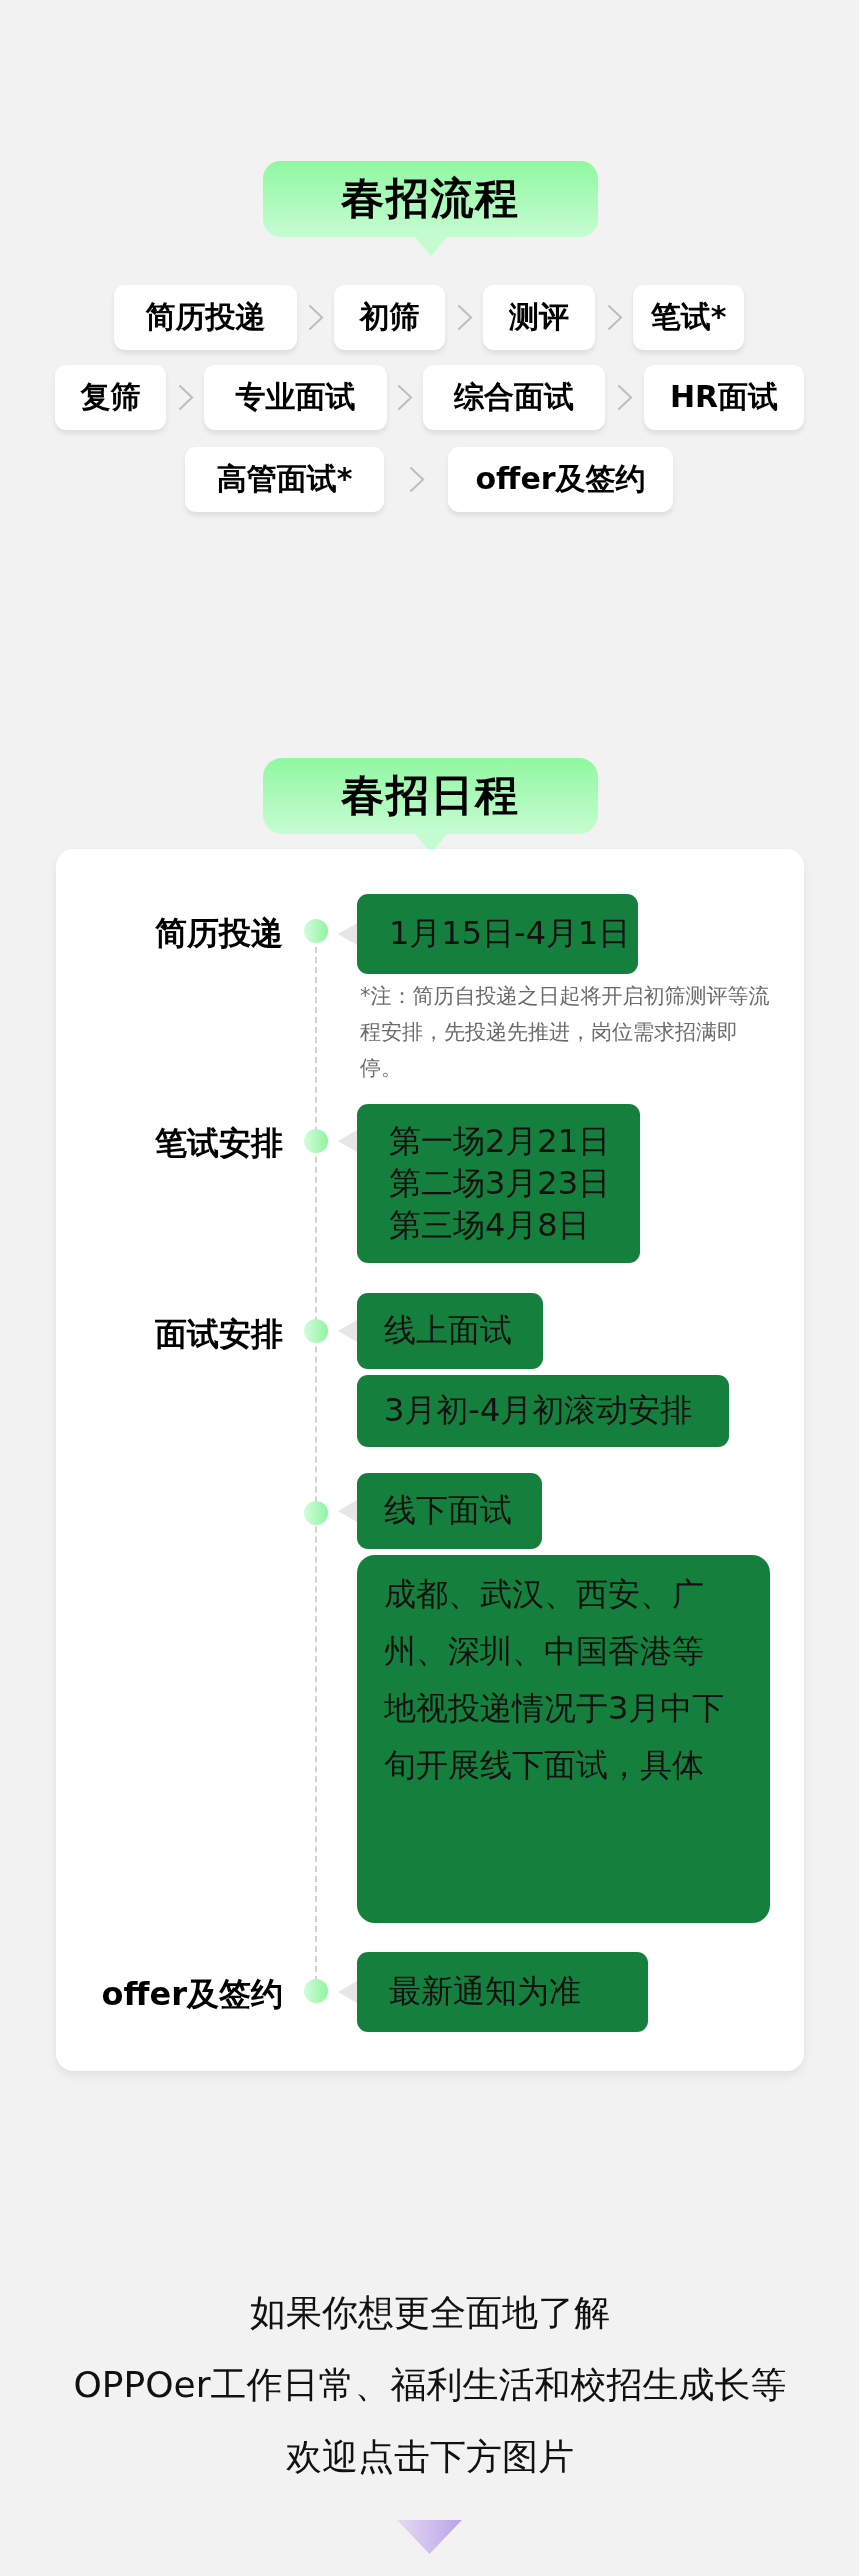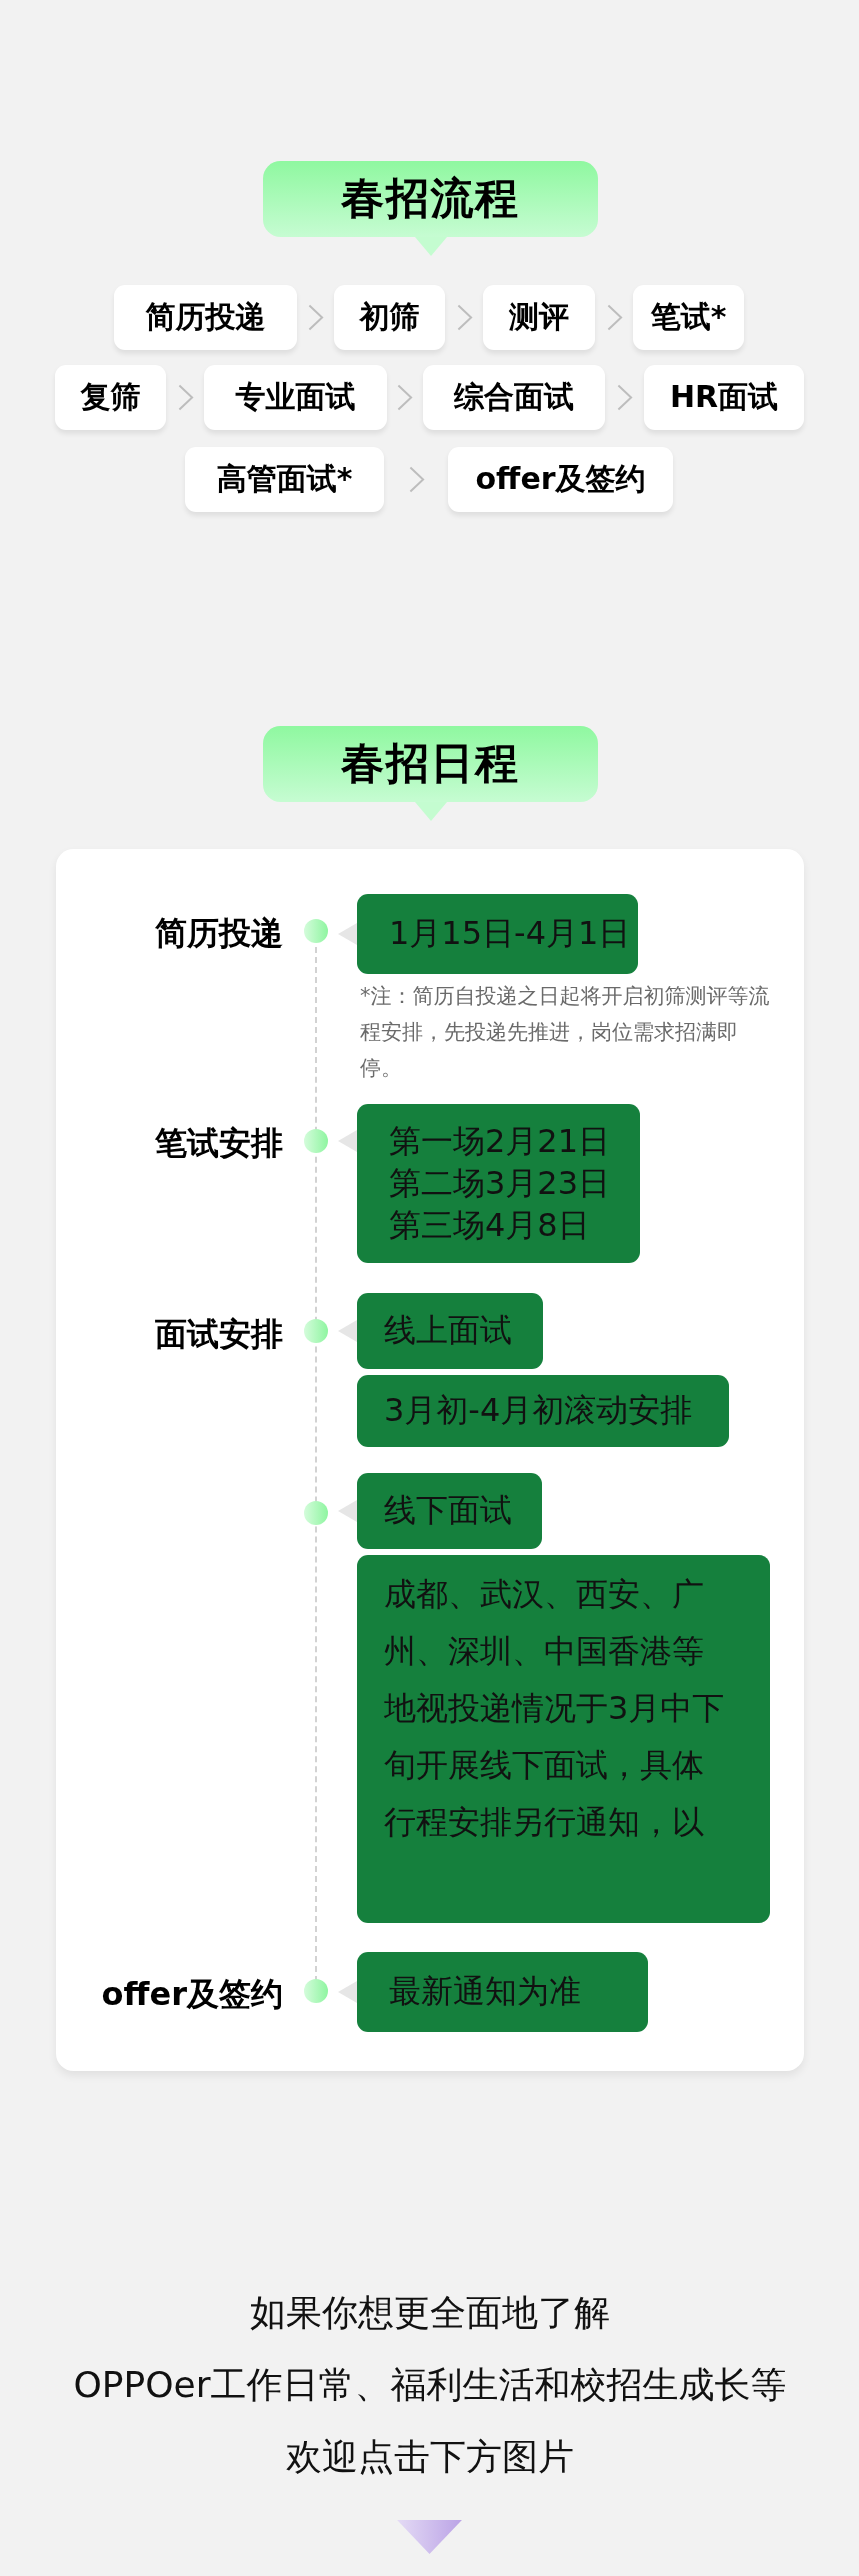--- a/index.html
+++ b/index.html
@@ -85,21 +85,21 @@
 <div class="flow-box" style="left:644px; top:365px; width:160px;">HR面试</div>
 
 <div class="flow-box" style="left:185px; top:447px; width:199px;">高管面试*</div>
 <div class="chev" style="left:408px; top:466px;">
     <svg viewBox="0 0 22 34">
       <polyline points="3,2 19,17 3,32" fill="none" stroke="#bdbdbd" stroke-width="2.5"></polyline>
     </svg>
   </div>
 <div class="flow-box" style="left:448px; top:447px; width:225px;">offer及签约</div>
 
-<div class="badge" style="top:726px;">
+<div class="badge" style="top:758px;border-radius:19px;">
   <span>春招日程</span>
   <div class="tail"></div>
 </div>
 
 <div class="card"></div>
 <div class="timeline-line"></div>
 
 <div class="label" style="top:912px;">简历投递</div>
 <div class="dot" style="top:919px;"></div>
 <div class="bubble single" style="top:894px; width:281px; height:80px; padding-left:32px;">
@@ -125,26 +125,25 @@
 </div>
 <div class="bubble single" style="top:1375px; width:372px; height:72px; padding-left:27px;">
   <span>3月初-4月初滚动安排</span>
 </div>
 
 <div class="dot" style="top:1501px;"></div>
 <div class="bubble single" style="top:1473px; width:185px; height:76px; padding-left:27px;">
   <div class="ptr" style="top:27px;"></div>
   <span>线下面试</span>
 </div>
-<div class="bubble" style="top:1555px; width:413px; height:368px; padding:11px 0 0 27px; line-height:57px;">
+<div class="bubble" style="top:1555px; width:413px; height:368px; padding:11px 0 0 27px; line-height:57px;border-radius:18px;">
   <div>成都、武汉、西安、广</div>
   <div>州、深圳、中国香港等</div>
   <div>地视投递情况于3月中下</div>
   <div>旬开展线下面试，具体</div>
-  <div>行程安排另行通知，以</div>
 </div>
 
 <div class="label" style="top:1973px;">offer及签约</div>
 <div class="dot" style="top:1979px;"></div>
 <div class="bubble single" style="top:1952px; width:291px; height:80px; padding-left:32px;">
   <div class="ptr" style="top:29px;"></div>
   <span>最新通知为准</span>
 </div>
 
 <div class="footer-line" style="top:2289px;">如果你想更全面地了解</div>

